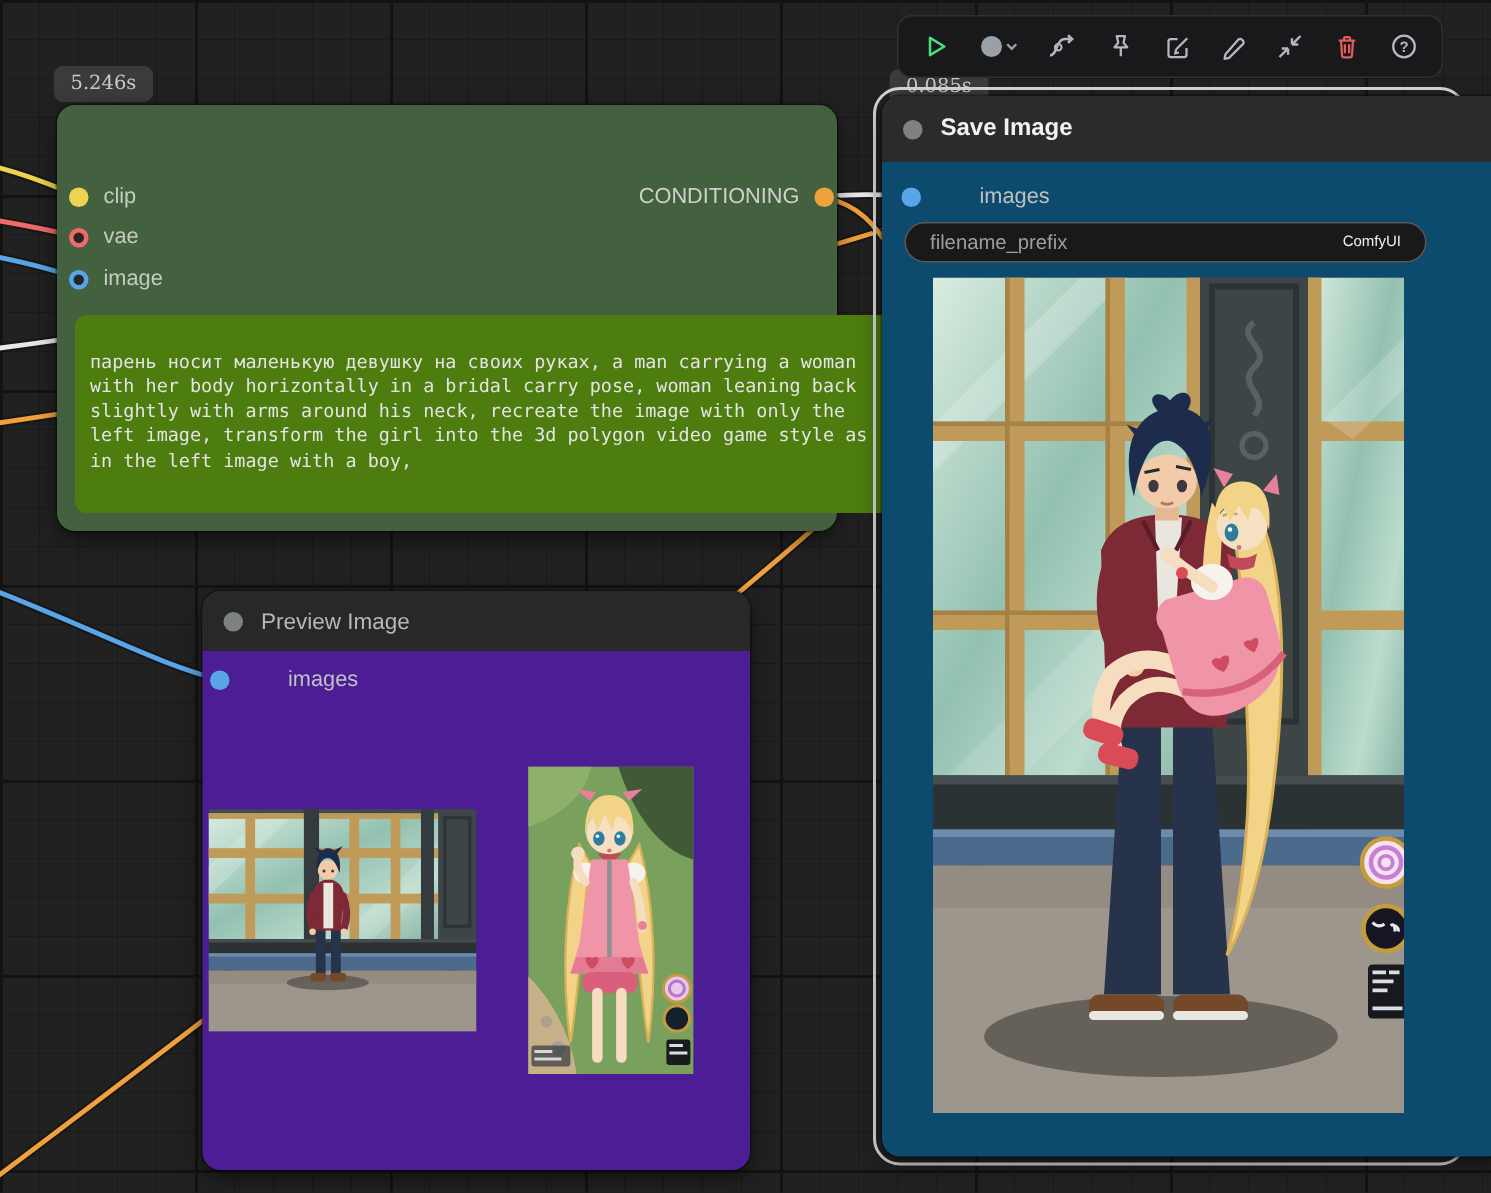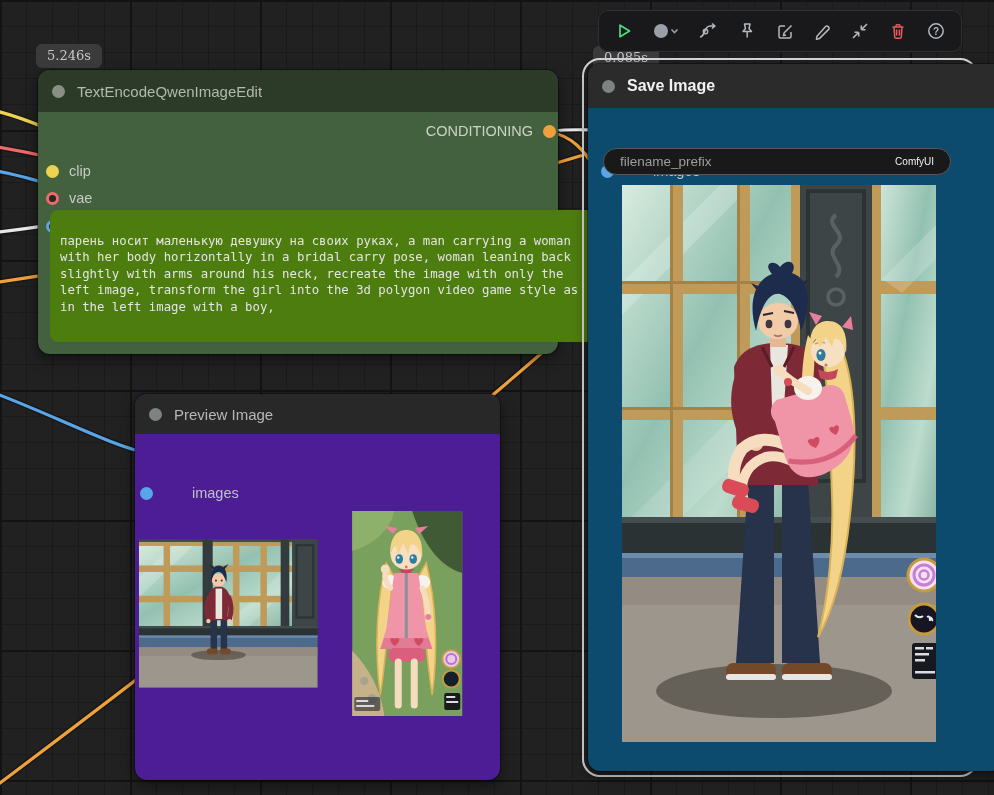--- a/index.html
+++ b/index.html
@@ -43,21 +43,21 @@
   #node-sv .ntitle{font-weight:bold;font-size:16px;}
 
   .slot{position:absolute;display:flex;align-items:center;gap:10px;height:20px;font-size:14.5px;}
   .slot .lbl{white-space:nowrap;}
   .dot{width:13px;height:13px;border-radius:50%;box-sizing:border-box;flex:0 0 auto;}
   .dot.solid-yellow{background:#edd34f;}
   .dot.ring-red{background:#262626;border:3.5px solid #f16a6a;}
   .dot.ring-blue{background:#262626;border:3.5px solid #58a6e8;}
   .dot.solid-blue{background:#58a6e8;}
   .dot.solid-orange{background:#efa13c;}
-  .slot-in{color:#c6cbc2;margin-top:40px;}
+  .slot-in{color:#c6cbc2;}
   #node-pv .slot-in,#node-sv .slot-in{color:#c0c0c0;gap:39px;}
   .slot-out{color:#cdd2c9;flex-direction:row;}
 
   .prompt{position:absolute;left:12px;top:140px;width:544px;height:132px;box-sizing:border-box;
     background:#4d7c0f;border-radius:8px;padding:23px 10px;color:#e4e4e4;
     font-family:"DejaVu Sans Mono",monospace;font-size:12.3px;line-height:16.4px;
     white-space:pre-wrap;word-break:break-word;overflow:hidden;}
 
   .imgstrip{position:absolute;left:4px;top:117px;width:357px;height:205px;display:flex;}
   .caption{position:absolute;left:0;width:100%;text-align:center;color:#929292;font-size:13.5px;}
@@ -125,24 +125,20 @@
   <g>
     <path class="wu" d="M-8 789 C180 648,420 462,585 315 C620 284,655 262,690 250"></path>
     <path class="w" stroke="#efa13c" d="M-8 789 C180 648,420 462,585 315 C620 284,655 262,690 250"></path>
   </g>
 </svg>
 
 <div class="tbadge" style="left:36px;top:44px;">5.246s</div>
 <div class="tbadge" style="left:593px;top:46px;">0.085s</div>
 
 <div class="node" id="node-te">
-  <div class="nheader">
-    <span class="hdot" style="background:#8a8f86"></span>
-    <span class="ntitle">TextEncodeQwenImageEdit</span>
-  </div>
   <div class="slot slot-in" style="left:8px;top:51px;">
     <span class="dot solid-yellow"></span>
     <span class="lbl">clip</span>
   </div>
   <div class="slot slot-in" style="left:8px;top:78px;">
     <span class="dot ring-red"></span>
     <span class="lbl">vae</span>
   </div>
   <div class="slot slot-in" style="left:8px;top:106px;">
     <span class="dot ring-blue"></span>

